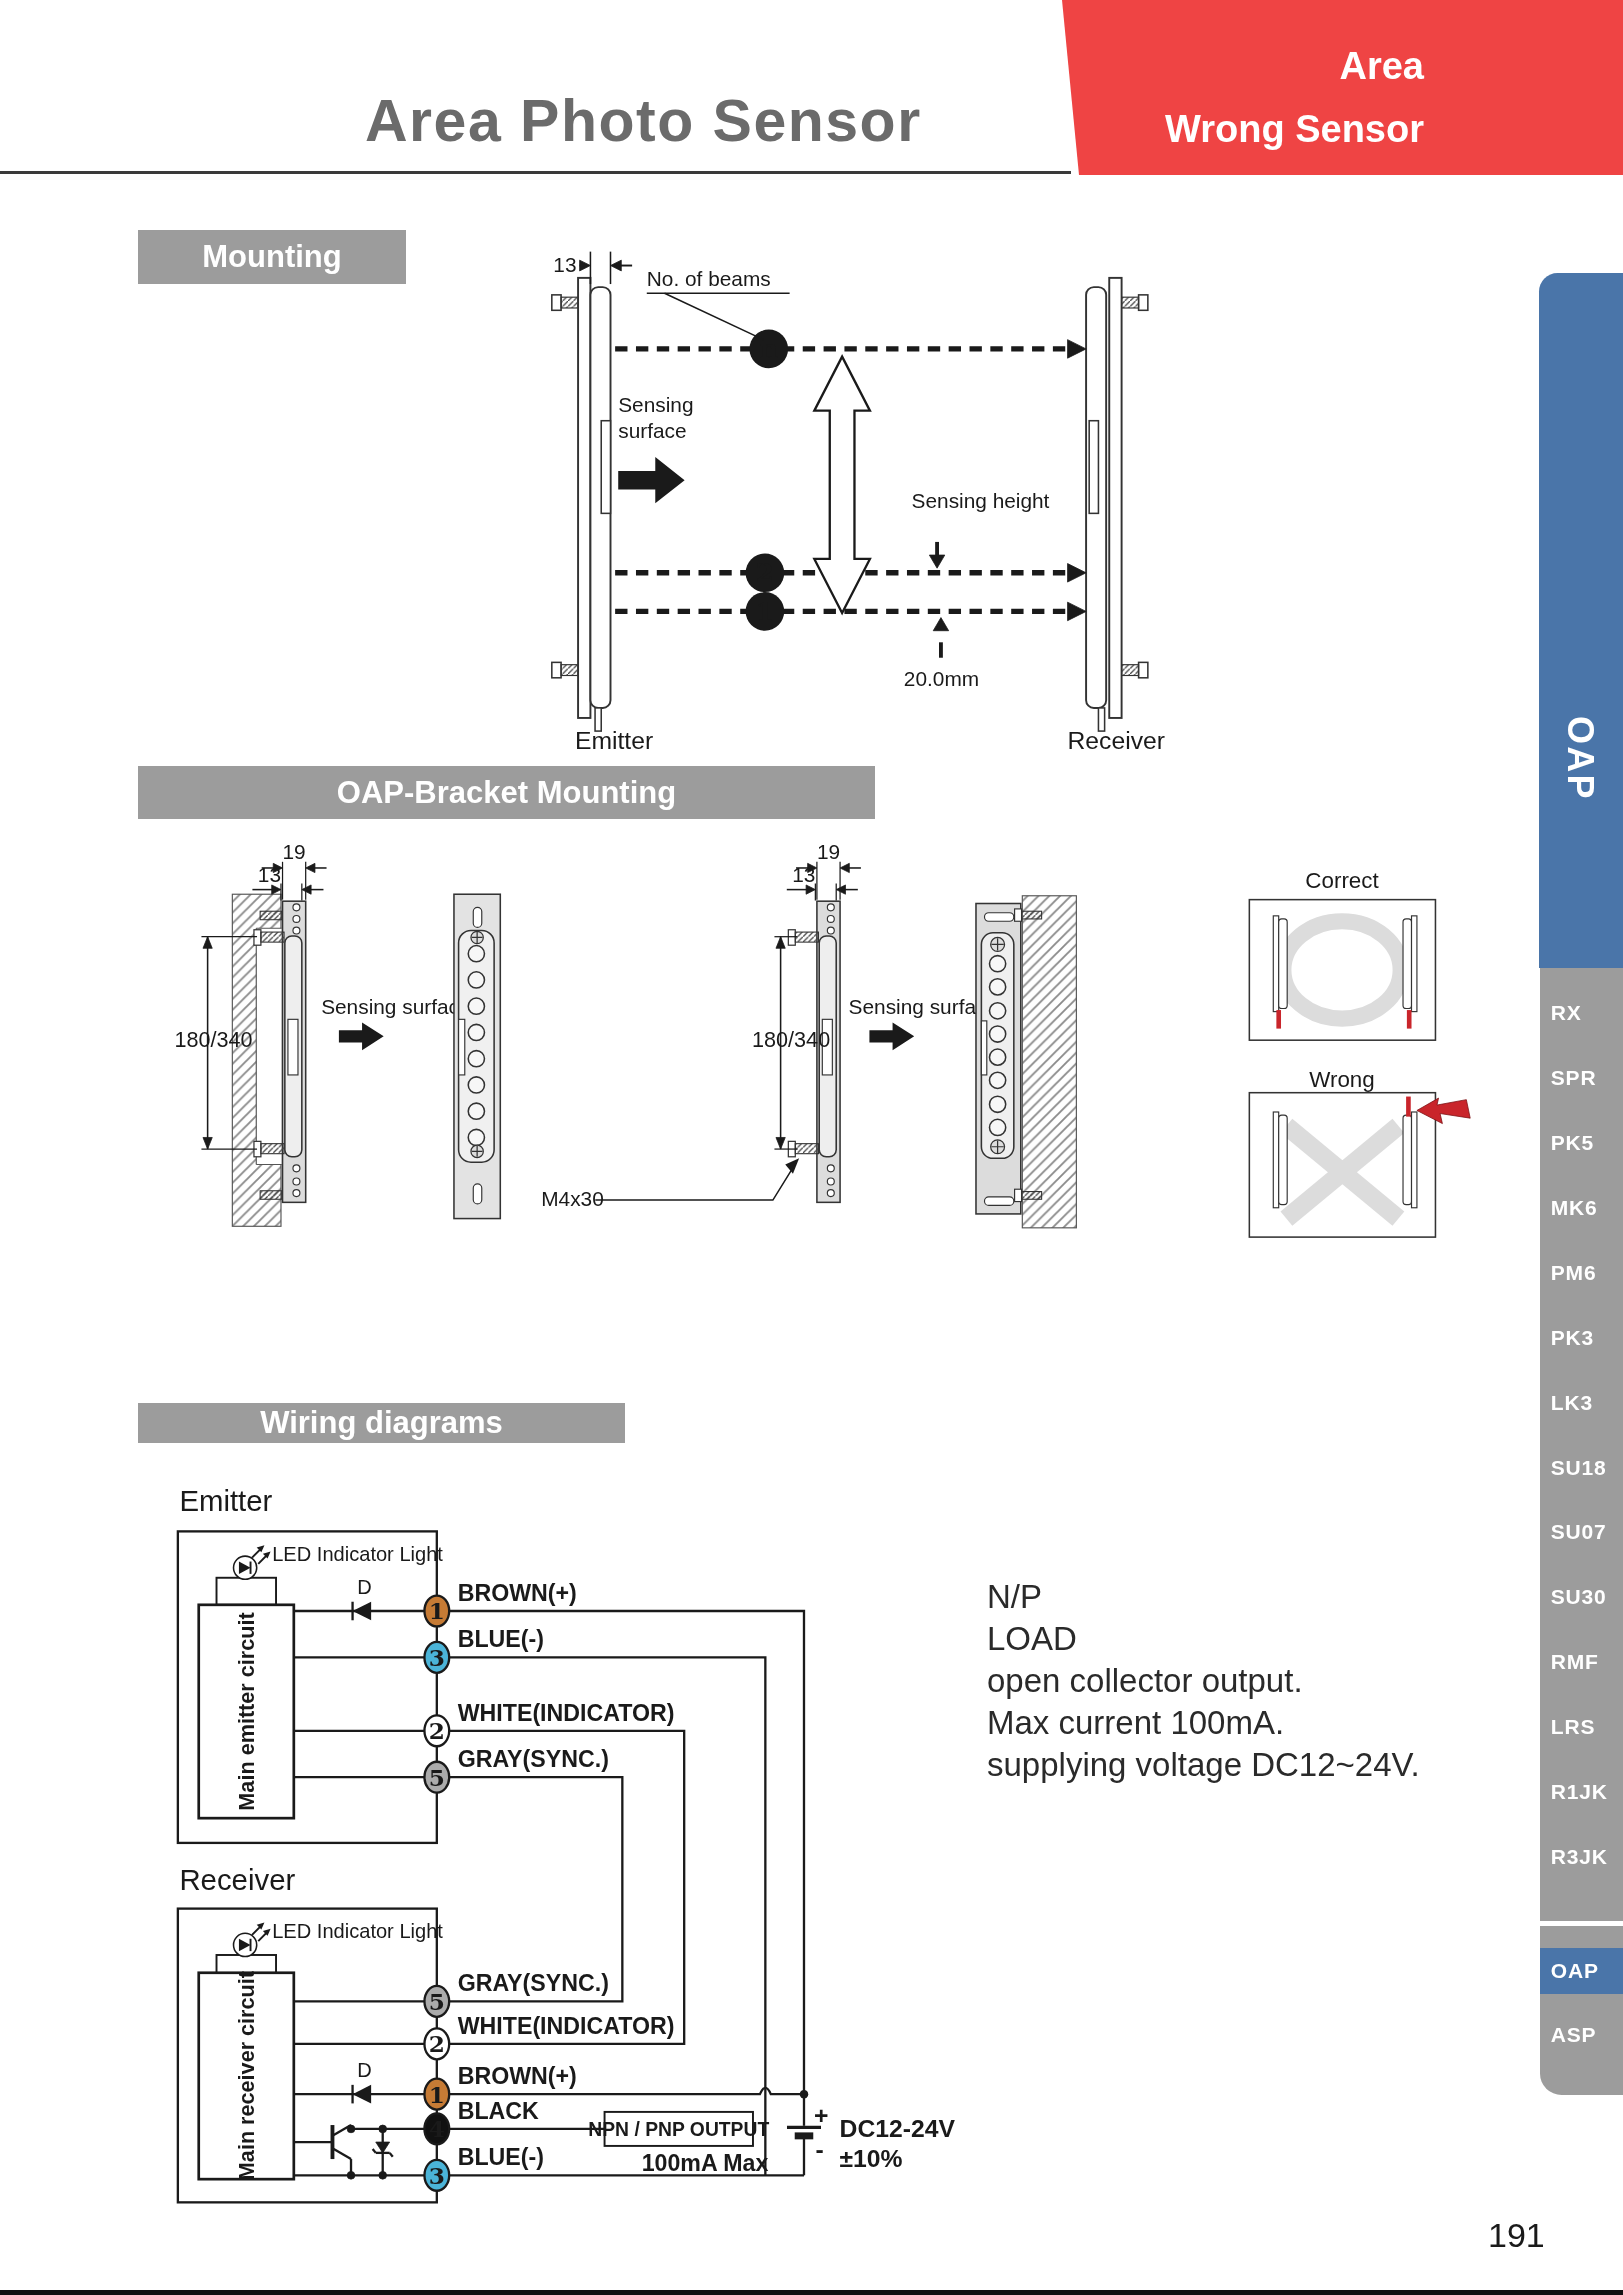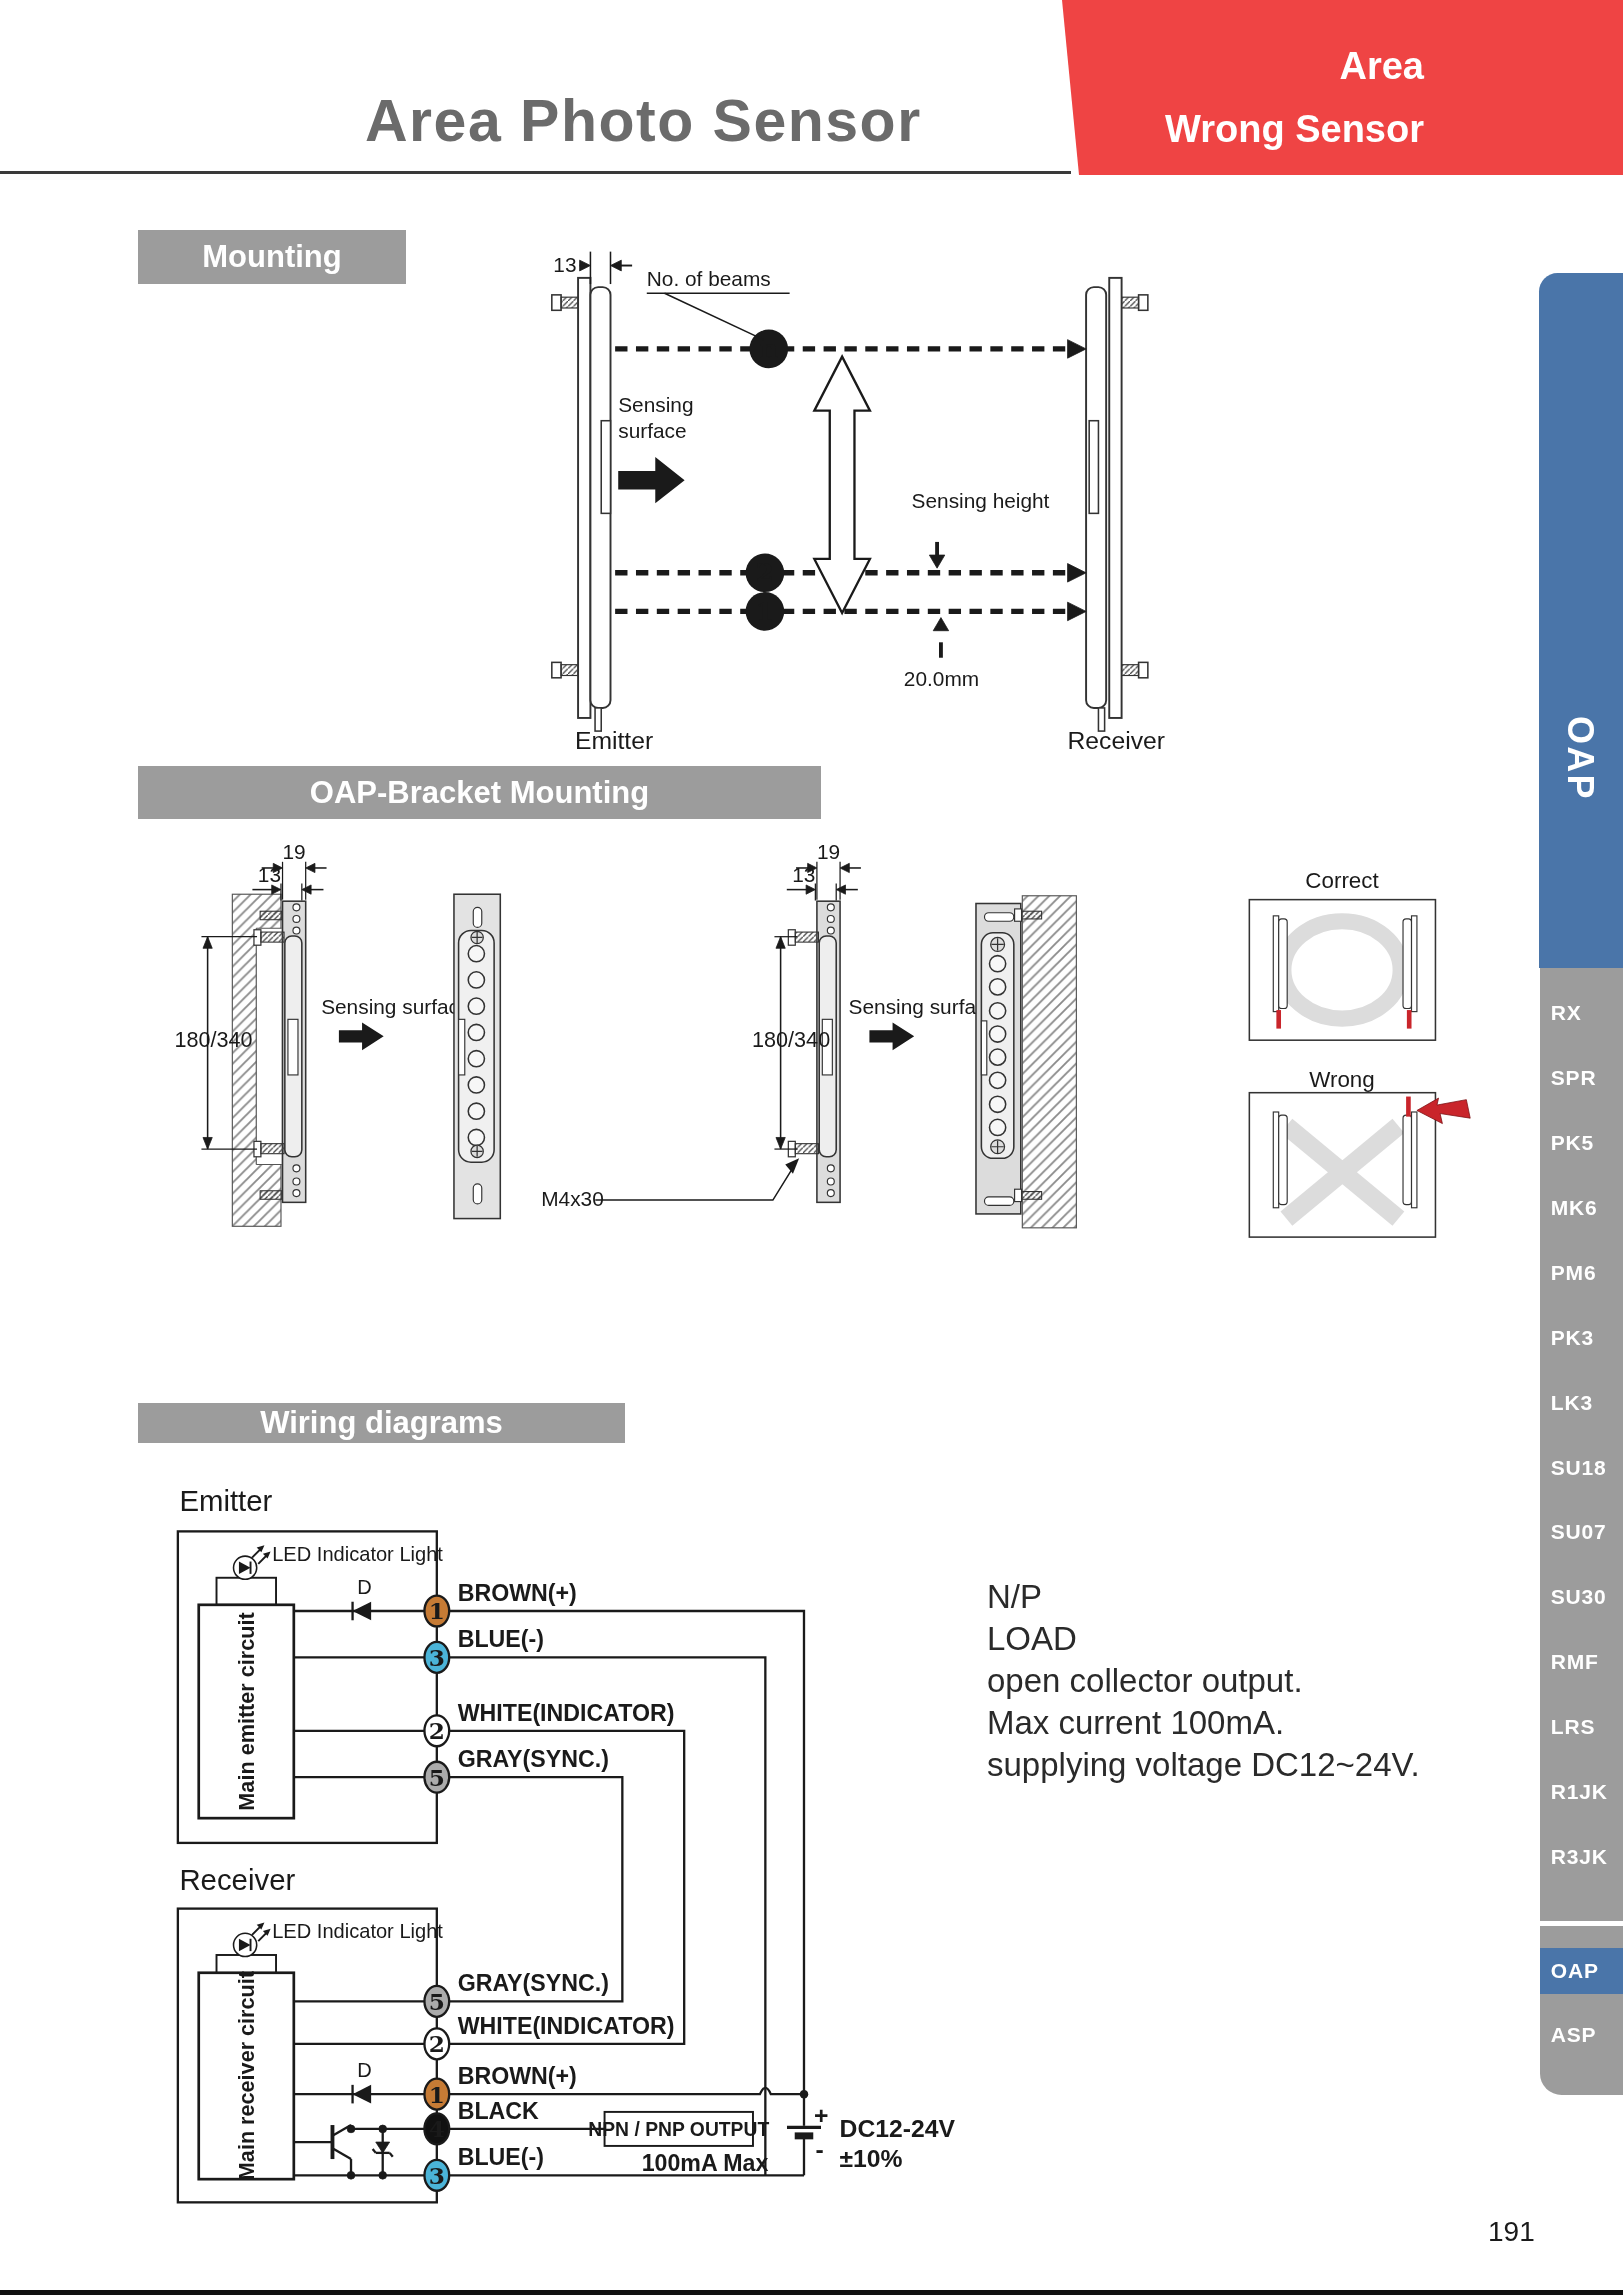--- a/index.html
+++ b/index.html
@@ -8,32 +8,32 @@
   .abs{position:absolute;}
   #main-title{left:365px;top:87px;font-size:59px;font-weight:bold;color:#6B6B6B;letter-spacing:1.5px;white-space:nowrap;}
   #title-rule{left:0;top:171px;width:1071px;height:3.1px;background:#3a3a3a;}
   #header-tab{left:1062px;top:0;width:561px;height:175px;background:#ef4444;
               clip-path:polygon(0 0,100% 0,100% 100%,17px 100%);
               color:#fff;font-weight:bold;font-size:38px;text-align:right;
               padding-top:35px;padding-right:199px;box-sizing:border-box;line-height:63px;}
   .bar{position:absolute;background:#9C9C9C;color:#ffffff;font-weight:bold;font-size:31px;
        display:flex;align-items:center;justify-content:center;}
   #bar-mounting{left:138px;top:230px;width:268px;height:54px;}
-  #bar-bracket{left:138px;top:766px;width:683px;height:53px;}
+  #bar-bracket{left:138px;top:766px;width:737px;height:53px;}
   #bar-wiring{left:138px;top:1403px;width:487px;height:40px;}
   #side-tab{left:1539px;top:273px;width:84px;height:695px;background:#4A75A9;border-radius:18.5px 0 0 0;}
   #side-tab span{position:absolute;top:443px;left:20px;color:#fff;font-weight:bold;font-size:36px;
                  writing-mode:vertical-rl;letter-spacing:2.3px;}
   #side-col{left:1540px;top:968px;width:83px;height:1127px;background:#9C9C9C;border-radius:0 0 0 21.6px;}
   .side-item{position:absolute;left:10.8px;color:#fff;font-weight:bold;font-size:21px;letter-spacing:0.8px;}
   #side-divider{position:absolute;left:0;top:953px;width:83px;height:4.6px;background:#ffffff;}
   #side-active{position:absolute;left:0;top:980px;width:83px;height:46px;background:#4A75A9;}
   #side-active .side-item{top:10.8px;}
   #note-block{left:987px;top:1576px;font-size:33px;line-height:42px;color:#2a2a2a;}
-  #page-num{left:1488px;top:2216px;font-size:28px;color:#1a1a1a;}
+  #page-num{left:1488px;top:2216px;font-size:34px;color:#1a1a1a;}
   #bottom-rule{left:0;top:2290px;width:1623px;height:5.4px;background:#111;}
   svg text{font-family:"Liberation Sans",sans-serif;fill:#1a1a1a;}
   text.num{font-family:"DejaVu Serif",serif;font-weight:bold;}
   text.blabel{font-weight:bold;}
 </style>
 </head>
 <body>
 
 <div id="page">
 

